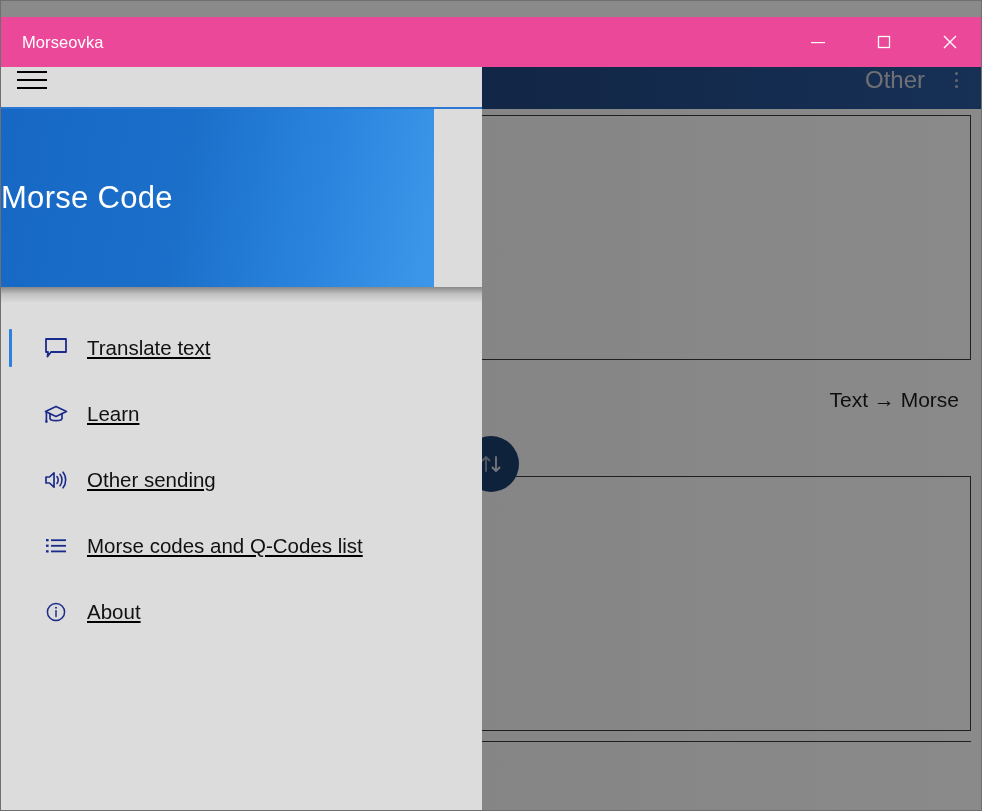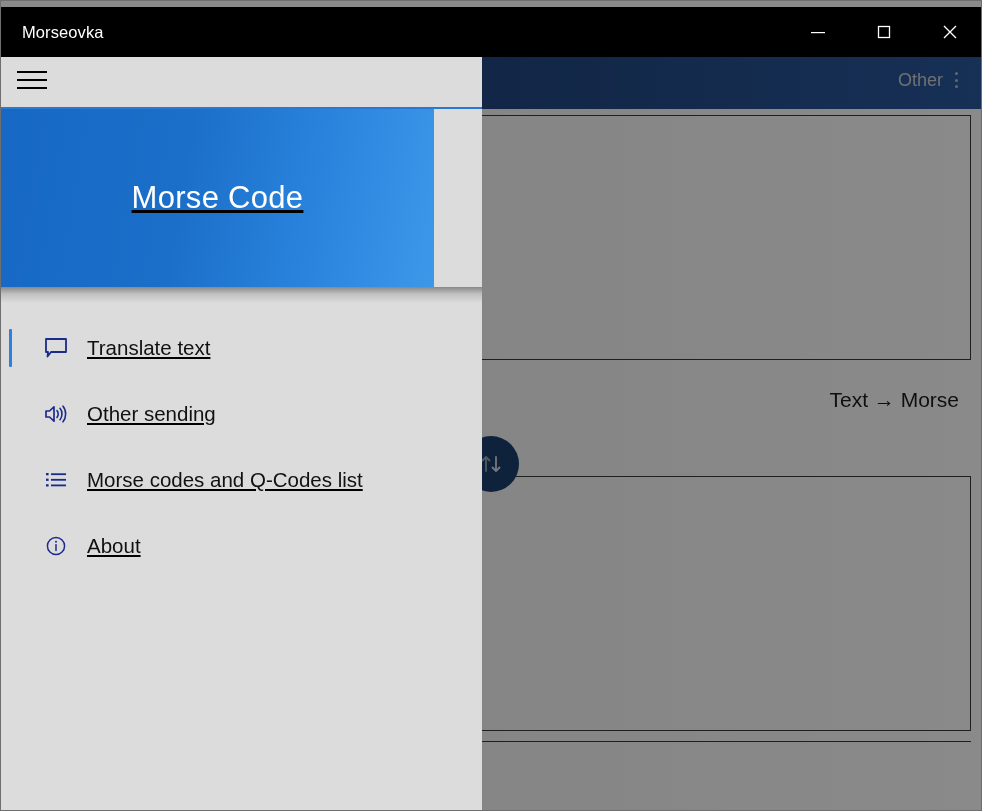--- a/index.html
+++ b/index.html
@@ -17,24 +17,24 @@
     width: 982px;
     height: 811px;
     overflow: hidden;
     border: 1px solid #6f6f6f;
     background: #8a8a8a;
   }
 
   
   #titlebar {
     position: absolute;
-    left: 0; top: 6px;
+    left: 0; top: 16px;
     width: 982px;
     height: 50px;
-    background: #000000;
+    background: #ec4899;
     display: flex;
     align-items: center;
     z-index: 60;
     gap: 20px;
   }
   #titlebar-title {
     margin-left: 21px;
     color: #ffffff;
     font-size: 16.5px;
     letter-spacing: 0.1px;
@@ -75,21 +75,22 @@
     width: 982px;
     height: 58px;
     background: linear-gradient(90deg, #1c3b6e 0%, #234a86 60%, #2a589c 100%);
     display: flex;
     align-items: center;
     justify-content: flex-end;
     padding-right: 14px;
   }
   #page-header-other {
     color: #c9cdd3;
-    font-size: 18px;
+    font-size: 24px;
+    margin-right: 18px;
     user-select: none;
   }
   #overflow-menu {
     width: 26px;
     height: 40px;
     display: flex;
     flex-direction: column;
     align-items: center;
     justify-content: center;
     gap: 3.5px;
@@ -218,22 +219,20 @@
     background: #2b78d4;
   }
 
   #drawer-header {
     position: relative;
     width: 433px;
     height: 178px;
     background: linear-gradient(100deg, #1668c4 0%, #1b6fc9 42%, #2a84dd 72%, #3d97e9 100%);
     display: flex;
     align-items: center;
-    justify-content: center;
-    text-decoration: underline;
   }
   #drawer-header-title {
     color: #ffffff;
     font-size: 31px;
     font-weight: 400;
     letter-spacing: 0.3px;
     user-select: none;
   }
   #drawer-header-shadow {
     position: absolute;
@@ -369,20 +368,31 @@
       <div class="nav-item">
         <div class="nav-selected-bar"></div>
         <div class="nav-icon">
           <svg width="26" height="24" viewBox="0 0 26 24" aria-hidden="true">
             <path d="M3 3 H23 V16 H8 L4.5 20.5 L5 16 H3 Z" fill="none" stroke="#1b2b8c" stroke-width="1.8" stroke-linejoin="round"></path>
           </svg>
         </div>
         <div class="nav-label">Translate text</div>
       </div>
 
+      <div class="nav-item">
+        <div class="nav-icon">
+          <svg width="26" height="24" viewBox="0 0 26 24" aria-hidden="true">
+            <path d="M2.5 9.5 L13 4.5 L23.5 9.5 L13 14.5 Z" fill="none" stroke="#1b2b8c" stroke-width="1.7" stroke-linejoin="round"></path>
+            <path d="M7 11.7 L7 16.2 C7 17.6 10 18.6 13 18.6 C16 18.6 19 17.6 19 16.2 L19 11.7" fill="none" stroke="#1b2b8c" stroke-width="1.7" stroke-linecap="round"></path>
+            <path d="M3.4 10 L3.4 18.5" stroke="#1b2b8c" stroke-width="1.7" stroke-linecap="round"></path>
+            <circle cx="3.4" cy="19.6" r="1.3" fill="#1b2b8c"></circle>
+          </svg>
+        </div>
+        <div class="nav-label">Learn</div>
+      </div>
 
       <div class="nav-item">
         <div class="nav-icon">
           <svg width="26" height="24" viewBox="0 0 26 24" aria-hidden="true">
             <path d="M3 9 H6.5 L11 4.8 V19.2 L6.5 15 H3 Z" fill="none" stroke="#1b2b8c" stroke-width="1.7" stroke-linejoin="round"></path>
             <path d="M14 8.6 C15.6 10.3 15.6 13.7 14 15.4" fill="none" stroke="#1b2b8c" stroke-width="1.6" stroke-linecap="round"></path>
             <path d="M17 6.3 C19.6 9.2 19.6 14.8 17 17.7" fill="none" stroke="#1b2b8c" stroke-width="1.6" stroke-linecap="round"></path>
             <path d="M20 4.2 C23.5 8.2 23.5 15.8 20 19.8" fill="none" stroke="#1b2b8c" stroke-width="1.6" stroke-linecap="round"></path>
           </svg>
         </div>

